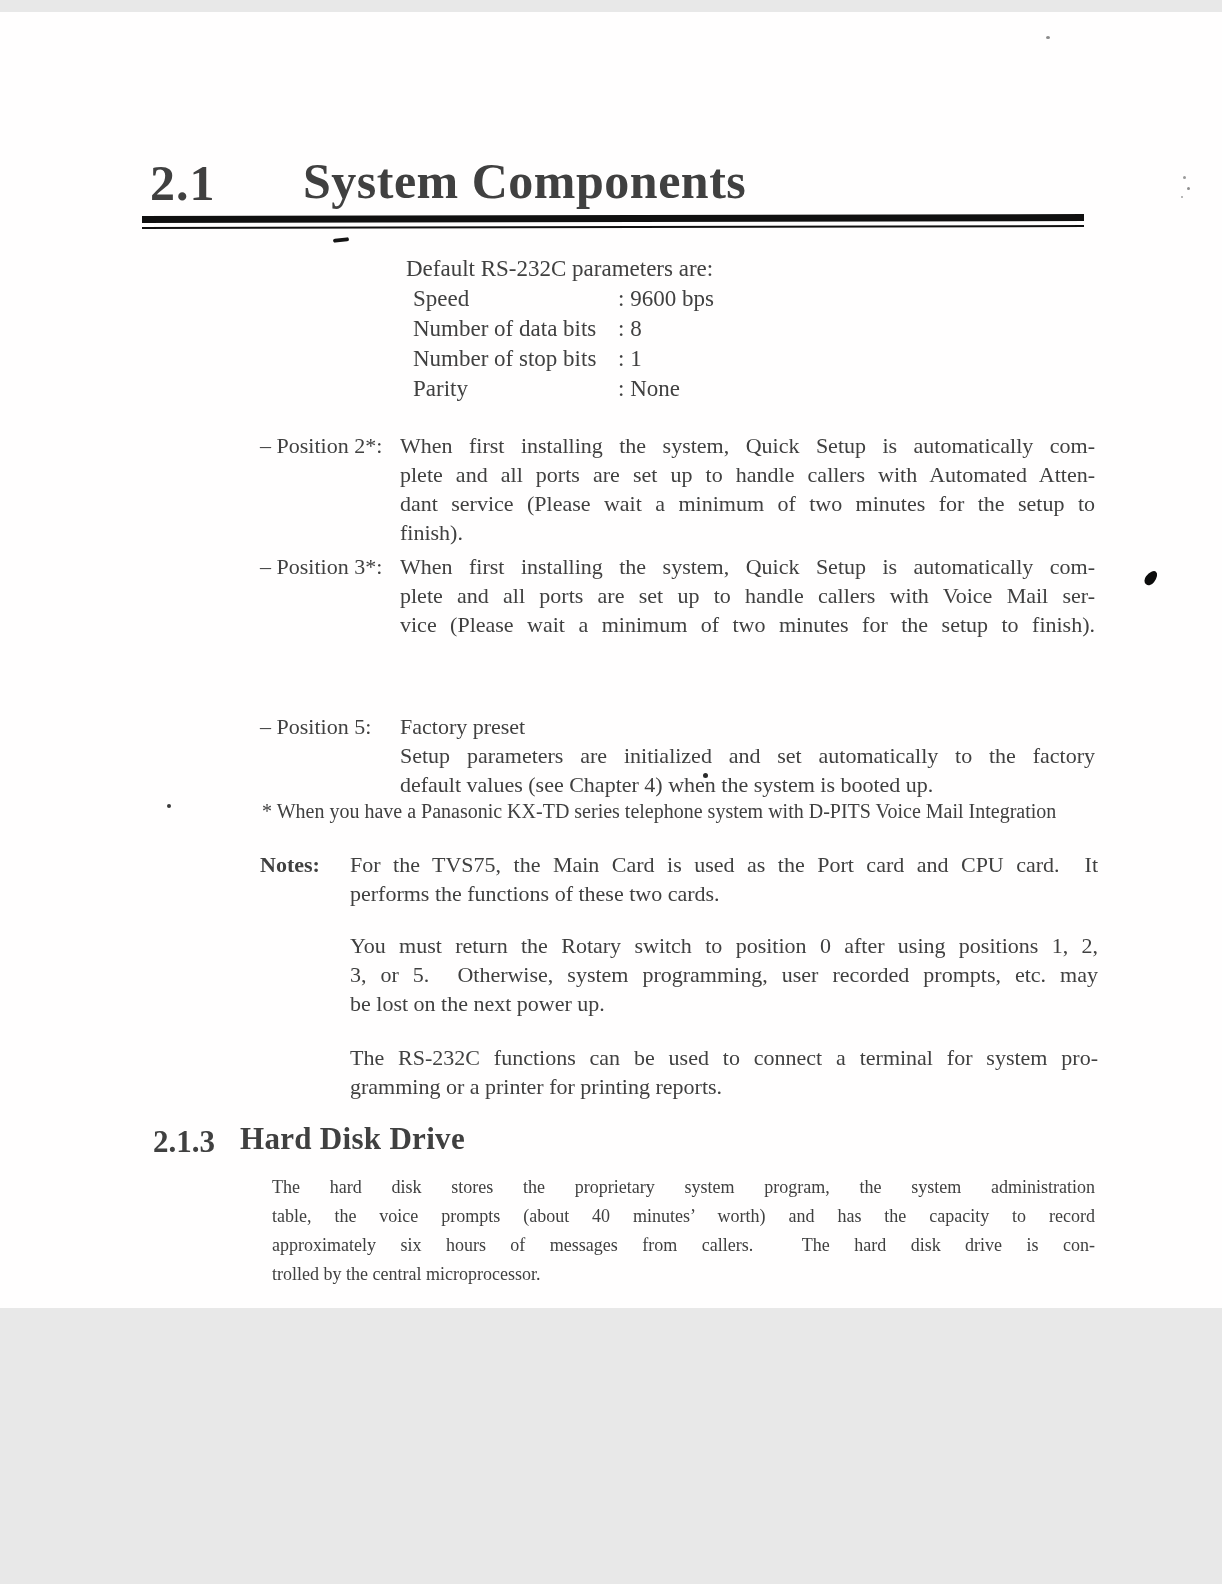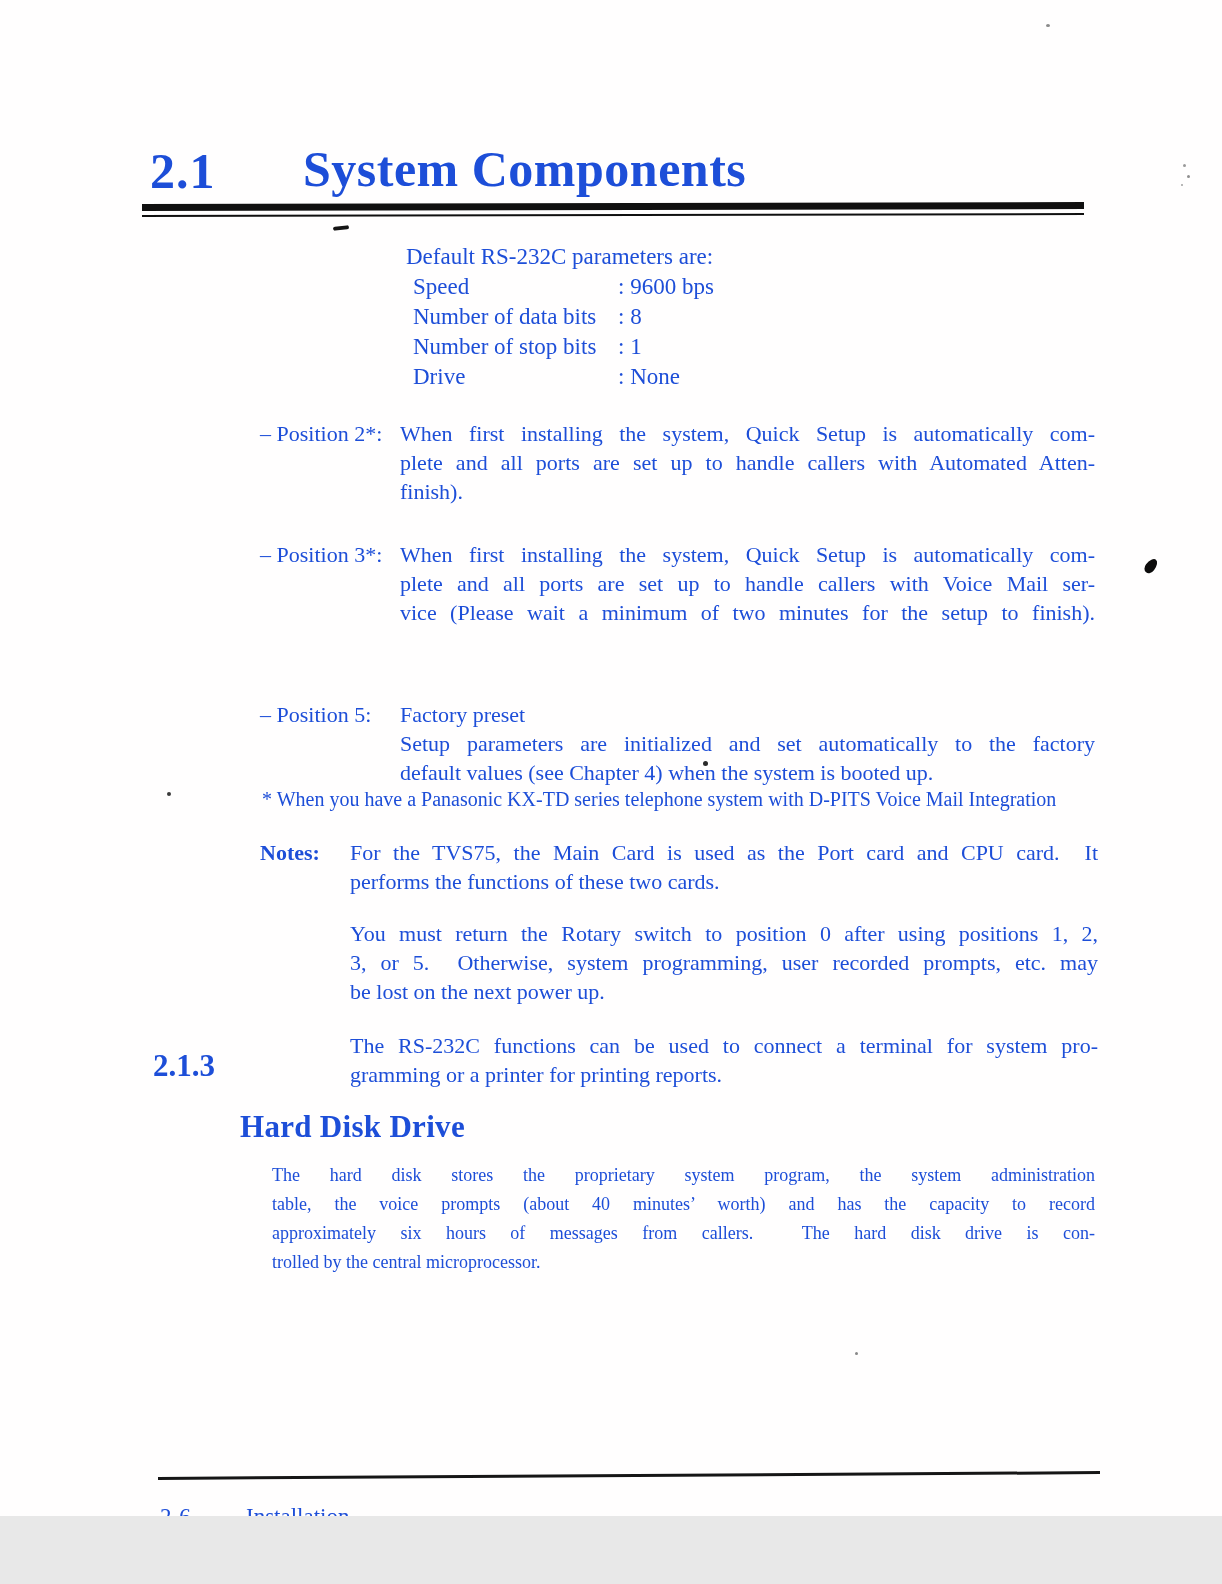--- a/index.html
+++ b/index.html
@@ -1,22 +1,22 @@
 <!DOCTYPE html>
 <html><head>
 <meta charset="utf-8">
 <style>
   html,body{margin:0;padding:0;background:#e8e8e8;}
   .page{
     position:relative;
-    width:1222px;height:1516px;
+    width:1222px;height:1296px;
     background:#fffefe;
-    margin:0 auto;
+    margin:12px auto;
     font-family:"Liberation Serif","DejaVu Serif",serif;
-    color:#1d4ed8;
+    color:#404040;
     overflow:hidden;
   }
   
   .h1-num{position:absolute;left:150px;top:142px;font-size:50px;font-weight:bold;letter-spacing:1px;}
   .h1-title{position:absolute;left:303px;top:140px;font-size:50px;font-weight:bold;letter-spacing:0.5px;}
   .rule-wrap{position:absolute;left:142px;top:203px;width:942px;transform:rotate(-0.12deg);}
   .rule-thick{height:7px;background:#101010;}
   .rule-thin{height:2px;background:#101010;margin-top:4px;}
   
   .params{position:absolute;left:406px;top:242px;font-size:23px;line-height:30px;}
@@ -30,21 +30,21 @@
   .jl{text-align:justify;text-align-last:justify;}
   .ll{text-align:left;text-align-last:left;}
   
   .footnote{position:absolute;left:262px;top:786px;width:860px;font-size:20px;line-height:26px;}
   
   .notes{position:absolute;left:260px;top:838px;width:838px;font-size:22px;line-height:29px;}
   .notes-label{position:absolute;left:0;top:0;font-weight:bold;}
   .notes-body{margin-left:90px;}
   .note-p + .note-p{margin-top:23px;}
   
-  .h2-num{position:absolute;left:153px;top:1048px;font-size:31px;font-weight:bold;}
+  .h2-num{position:absolute;left:153px;top:1112px;font-size:31px;font-weight:bold;}
   .h2-title{position:absolute;left:240px;top:1109px;font-size:31px;font-weight:bold;letter-spacing:0.3px;}
   .body-par{position:absolute;left:272px;top:1161px;width:823px;font-size:18px;line-height:29px;}
   
   .footer-rule{position:absolute;left:158px;top:1474px;width:942px;height:3px;background:#161616;transform:rotate(-0.35deg);}
   .footer-page{position:absolute;left:160px;top:1504px;font-size:23px;}
   .footer-chapter{position:absolute;left:246px;top:1504px;font-size:23px;}
   
   .speck{position:absolute;border-radius:50%;}
   .dash-mark{position:absolute;left:333px;top:226px;width:16px;height:4px;background:#151515;transform:rotate(-6deg);border-radius:2px;}
   .blob-mark{position:absolute;left:1146px;top:558px;width:10px;height:16px;background:#0c0c0c;border-radius:50% 50% 50% 50%/60% 60% 40% 40%;transform:rotate(38deg);}
@@ -70,30 +70,31 @@
     </div>
     <div class="param-row">
       <span class="param-label">Number of data bits</span>
       <span class="param-value">: 8</span>
     </div>
     <div class="param-row">
       <span class="param-label">Number of stop bits</span>
       <span class="param-value">: 1</span>
     </div>
     <div class="param-row">
-      <span class="param-label">Drive</span>
+      <span class="param-label">Parity</span>
       <span class="param-value">: None</span>
     </div>
   </div>
 
   <div class="pos" style="top:419px">
     <span class="pos-label">– Position 2*:</span>
     <div class="pos-lines">
       <div class="line jl">When first installing the system, Quick Setup is automatically com-</div>
       <div class="line jl">plete and all ports are set up to handle callers with Automated Atten-</div>
+      <div class="line jl">dant service (Please wait a minimum of two minutes for the setup to</div>
       <div class="line ll">finish).</div>
     </div>
   </div>
 
   <div class="pos" style="top:540px">
     <span class="pos-label">– Position 3*:</span>
     <div class="pos-lines">
       <div class="line jl">When first installing the system, Quick Setup is automatically com-</div>
       <div class="line jl">plete and all ports are set up to handle callers with Voice Mail ser-</div>
       <div class="line jl">vice (Please wait a minimum of two minutes for the setup to finish).</div>

